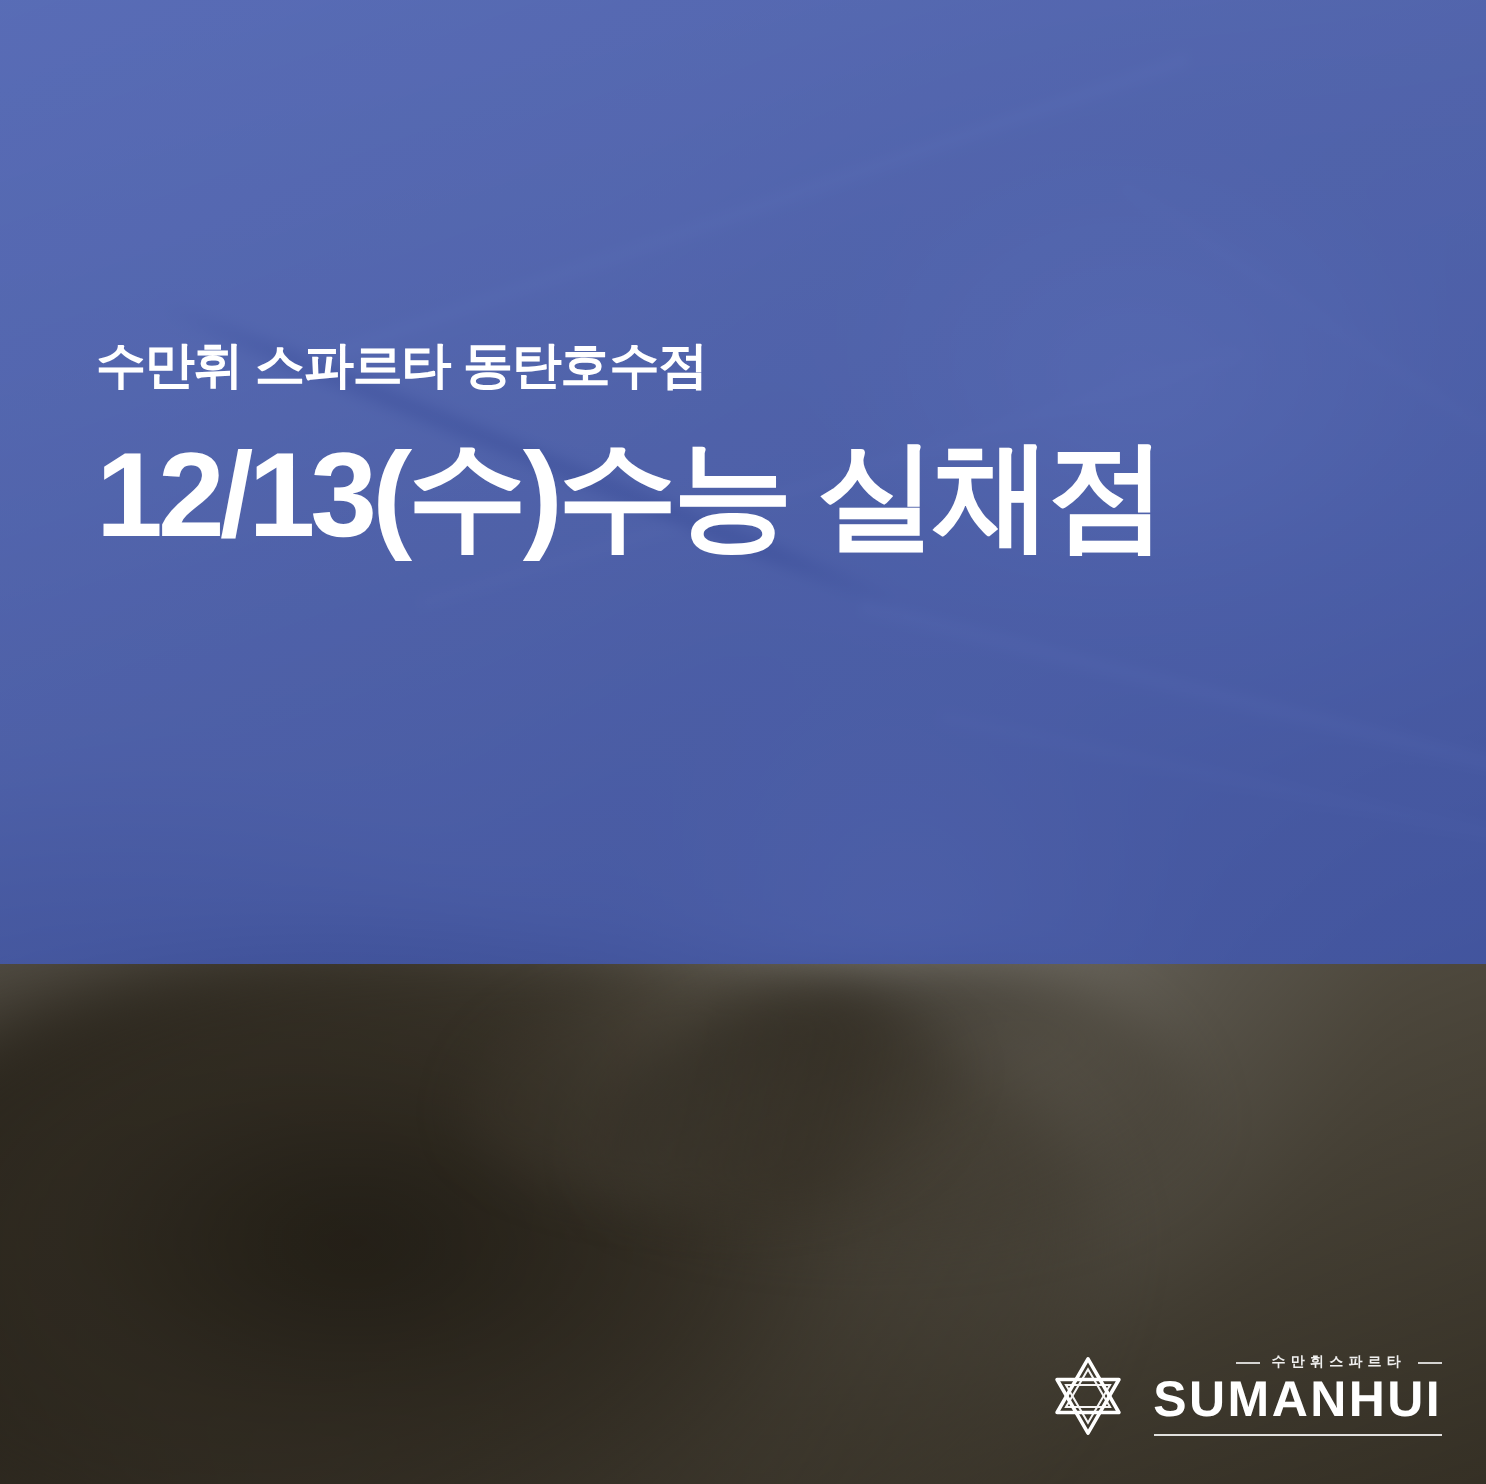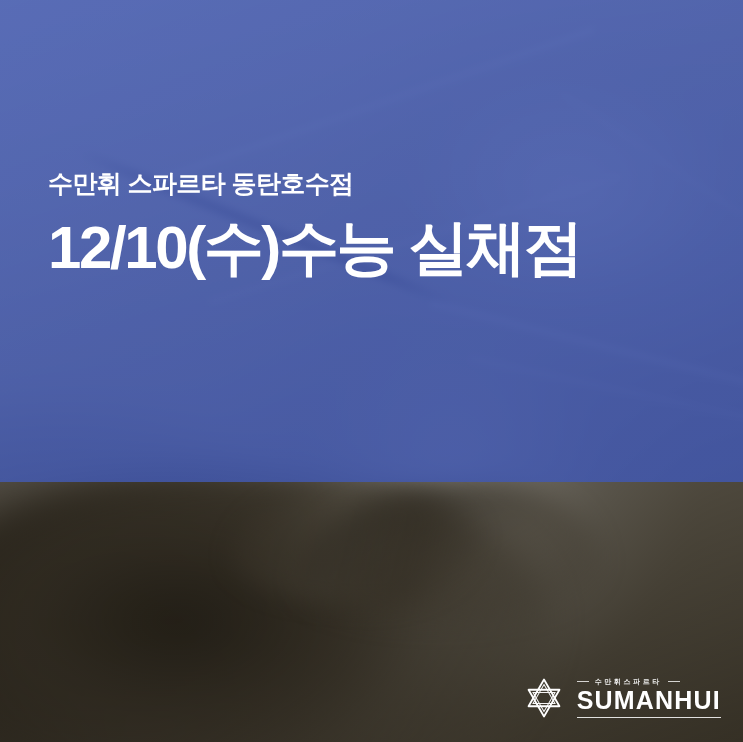--- a/index.html
+++ b/index.html
@@ -124,21 +124,21 @@
   }
   .headline-line { display:block; }
 
   
   .logo {
     position:absolute; right:22px; bottom:22px;
     display:flex; align-items:center; gap:11px;
     z-index:6;
   }
   .logo-mark { width:44px; height:44px; display:block; flex:none; }
-  .logo-text { display:flex; flex-direction:column; align-items:flex-start; }
+  .logo-text { display:flex; flex-direction:column; align-items:flex-end; }
   .logo-kr {
     display:flex; align-items:center; gap:6px;
     font-size:7px; font-weight:700; color:#ffffff;
     letter-spacing:2.6px; line-height:1;
     margin-bottom:3px; opacity:.92;
     white-space:nowrap;
   }
   .logo-kr::before, .logo-kr::after {
     content:""; flex:1 1 auto; height:1px;
     background:rgba(255,255,255,0.85);
@@ -172,21 +172,21 @@
     <div class="cuff"></div>
     <div class="fingers"></div>
     <div class="photo-grade"></div>
   </div>
 
   <div class="blue-band"></div>
 
   <div class="text-block">
     <div class="subtitle">수만휘 스파르타 동탄호수점</div>
     <div class="headline">
-      <span class="headline-line">12/10(수)수능 실채점</span>
+      <span class="headline-line">12/13(수)수능 실채점</span>
     </div>
   </div>
 
   <div class="logo">
     <svg class="logo-mark" viewBox="0 0 64 64" fill="none">
       <g stroke="#ffffff" stroke-width="2.6" stroke-linejoin="round" fill="none">
         <path d="M32 5 L54.5 44 L9.5 44 Z"></path>
         <path d="M32 59 L9.5 20 L54.5 20 Z"></path>
       </g>
       <g stroke="#ffffff" stroke-width="1.5" fill="none" opacity="0.95">

